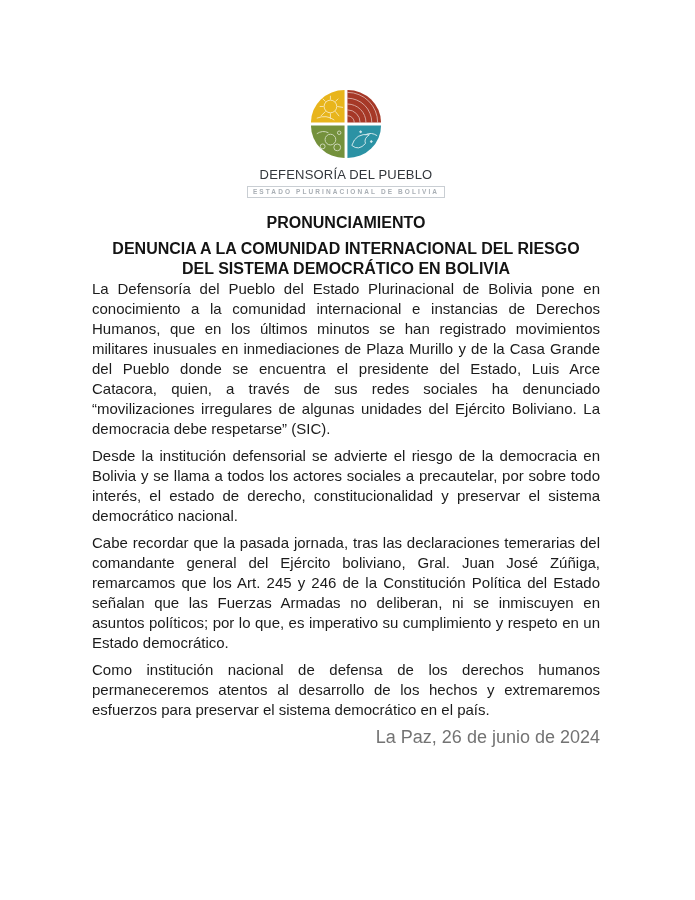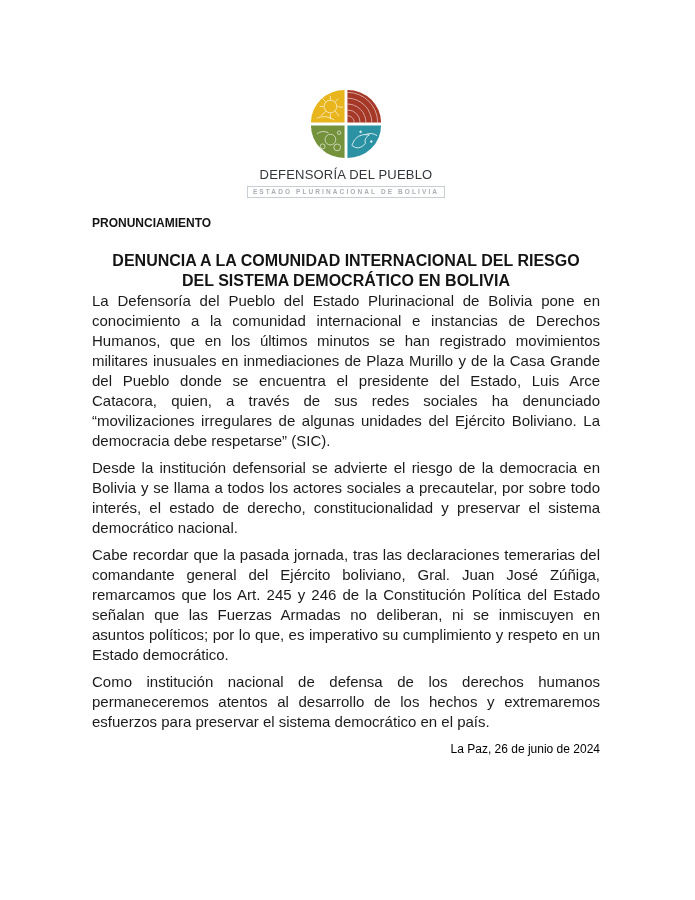--- a/index.html
+++ b/index.html
@@ -39,49 +39,49 @@
   }
   .tagline {
     font-size: 6.5px;
     font-weight: 700;
     letter-spacing: 2.1px;
     color: #a9afb5;
     white-space: nowrap;
   }
   .kicker {
     margin-top: 15px;
-    text-align: left;
-    font-size: 12px;
+    text-align: center;
+    font-size: 16px;
     font-weight: 700;
     line-height: 20px;
     color: #141414;
   }
   .doc-title {
-    margin-top: 18px;
+    margin-top: 6px;
     text-align: center;
     font-size: 16px;
     font-weight: 700;
     line-height: 20px;
     color: #141414;
   }
   .doc-title span { display: block; }
   .body-text {
   }
   .body-text p {
     font-size: 15px;
     line-height: 20px;
     text-align: justify;
     color: #1b1b1b;
     margin-bottom: 7px;
   }
   .dateline {
-    font-size: 12px;
+    font-size: 18px;
     line-height: 20px;
     text-align: right;
-    color: #000000;
+    color: #737373;
   }
 </style>
 </head>
 <body>
 
 <div class="page">
 
   <div class="logo-block">
     <svg class="emblem" width="78" height="74" viewBox="0 0 80 76">
       <defs>

